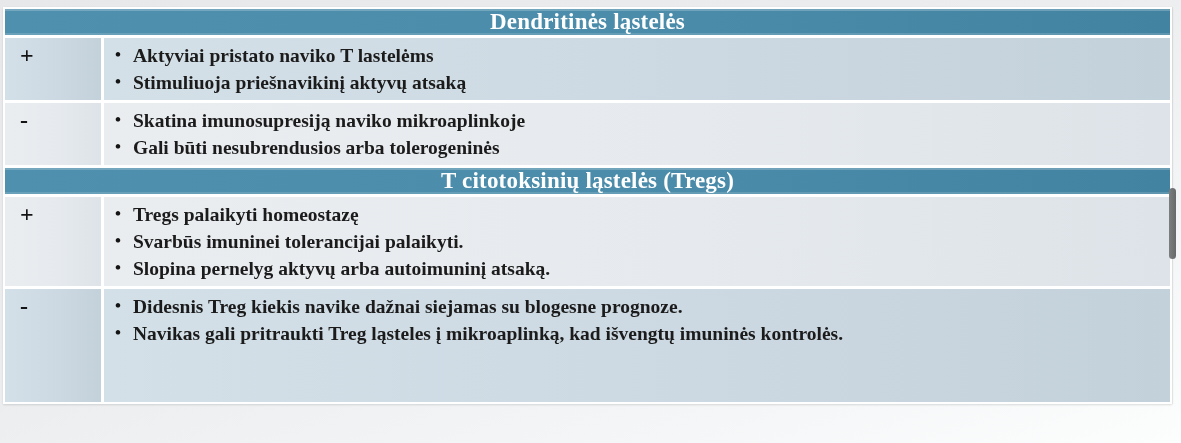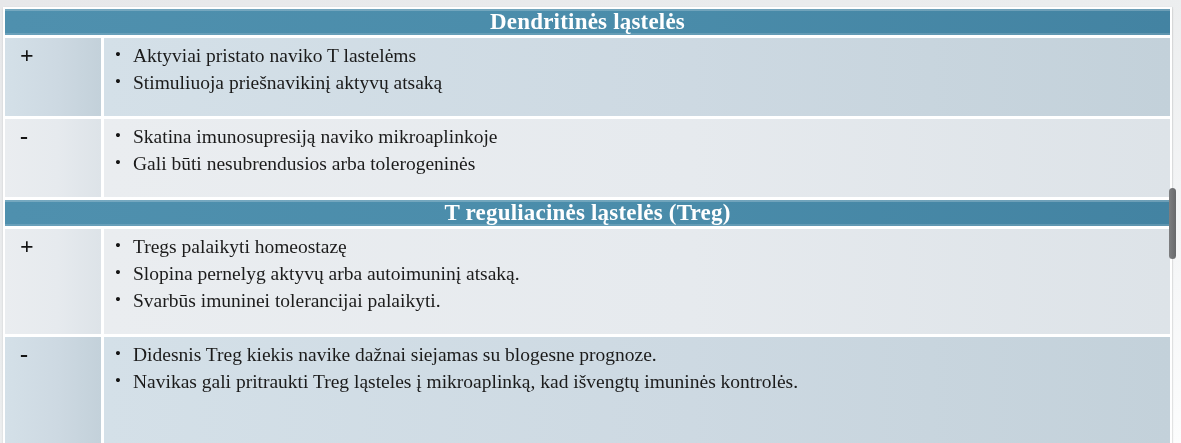--- a/index.html
+++ b/index.html
@@ -49,21 +49,21 @@
   .cell { box-sizing: border-box; }
   .row.shade-dark  .cell { background: linear-gradient(90deg, #d4e0e8 0%, #cdd9e2 55%, #c3d1da 100%); }
   .row.shade-light .cell { background: linear-gradient(90deg, #eaedf0 0%, #e6eaee 55%, #dde3e8 100%); }
   .sign-cell {
     padding: 4px 0 0 15px;
     font-size: 24px;
     font-weight: bold;
     color: #141414;
     line-height: 1.1;
   }
-  .content-cell { padding: 4px 12px 20px 8px; }
+  .content-cell { padding: 4px 12px 4px 8px; font-weight: bold; }
   .bullet-list {
     list-style: none;
     margin: 0;
     padding: 0;
   }
   .bullet-list li {
     position: relative;
     padding-left: 21px;
     font-size: 19.5px;
     line-height: 27px;
@@ -112,30 +112,30 @@
       <div class="cell sign-cell">-</div>
       <div class="cell content-cell">
         <ul class="bullet-list">
           <li>Skatina imunosupresiją naviko mikroaplinkoje</li>
           <li>Gali būti nesubrendusios arba tolerogeninės</li>
         </ul>
       </div>
     </div>
 
     <div class="section-header">
-      <span>T reguliacinės ląstelės (Treg)</span>
+      <span>T citotoksinių ląstelės (Tregs)</span>
     </div>
 
     <div class="row r3 shade-light">
       <div class="cell sign-cell">+</div>
       <div class="cell content-cell">
         <ul class="bullet-list">
           <li>Tregs palaikyti homeostazę</li>
+          <li>Svarbūs imuninei tolerancijai palaikyti.</li>
           <li>Slopina pernelyg aktyvų arba autoimuninį atsaką.</li>
-          <li>Svarbūs imuninei tolerancijai palaikyti.</li>
         </ul>
       </div>
     </div>
 
     <div class="row r4 shade-dark">
       <div class="cell sign-cell">-</div>
       <div class="cell content-cell">
         <ul class="bullet-list">
           <li>Didesnis Treg kiekis navike dažnai siejamas su blogesne prognoze.</li>
           <li>Navikas gali pritraukti Treg ląsteles į mikroaplinką, kad išvengtų imuninės kontrolės.</li>

